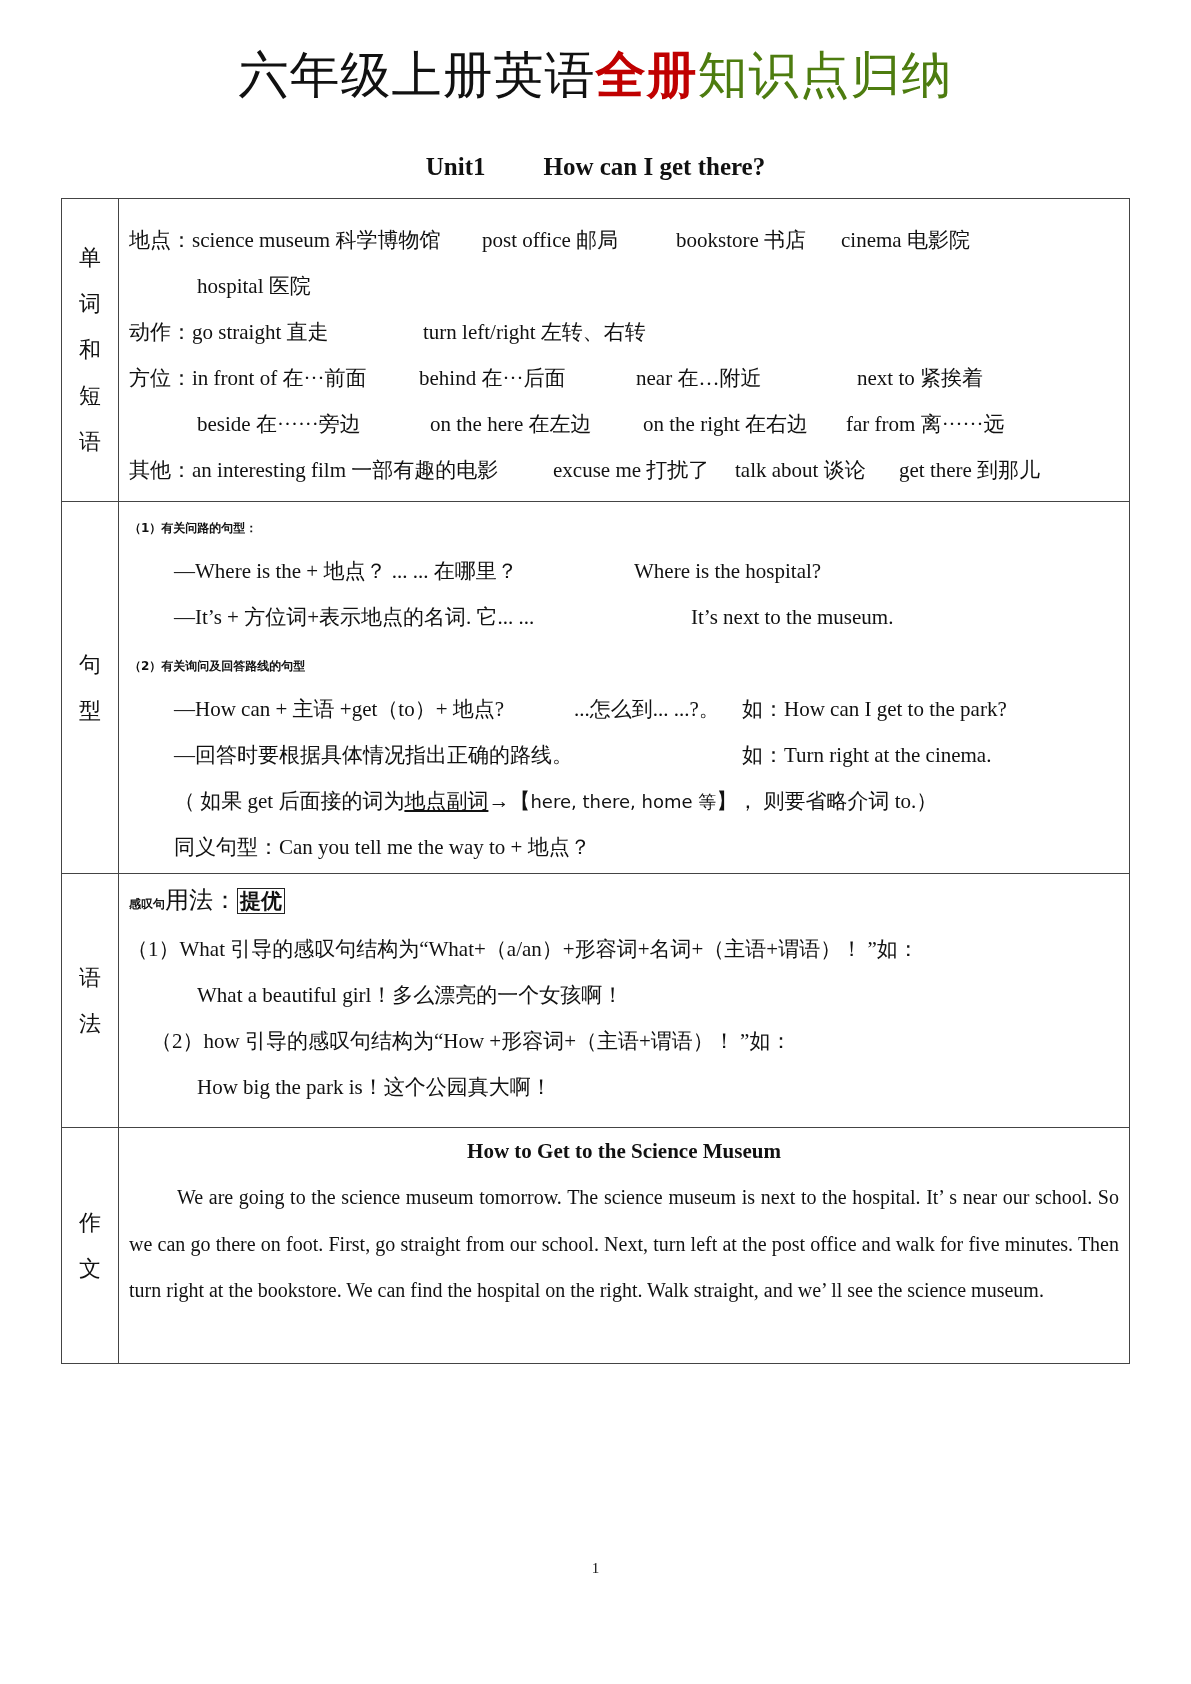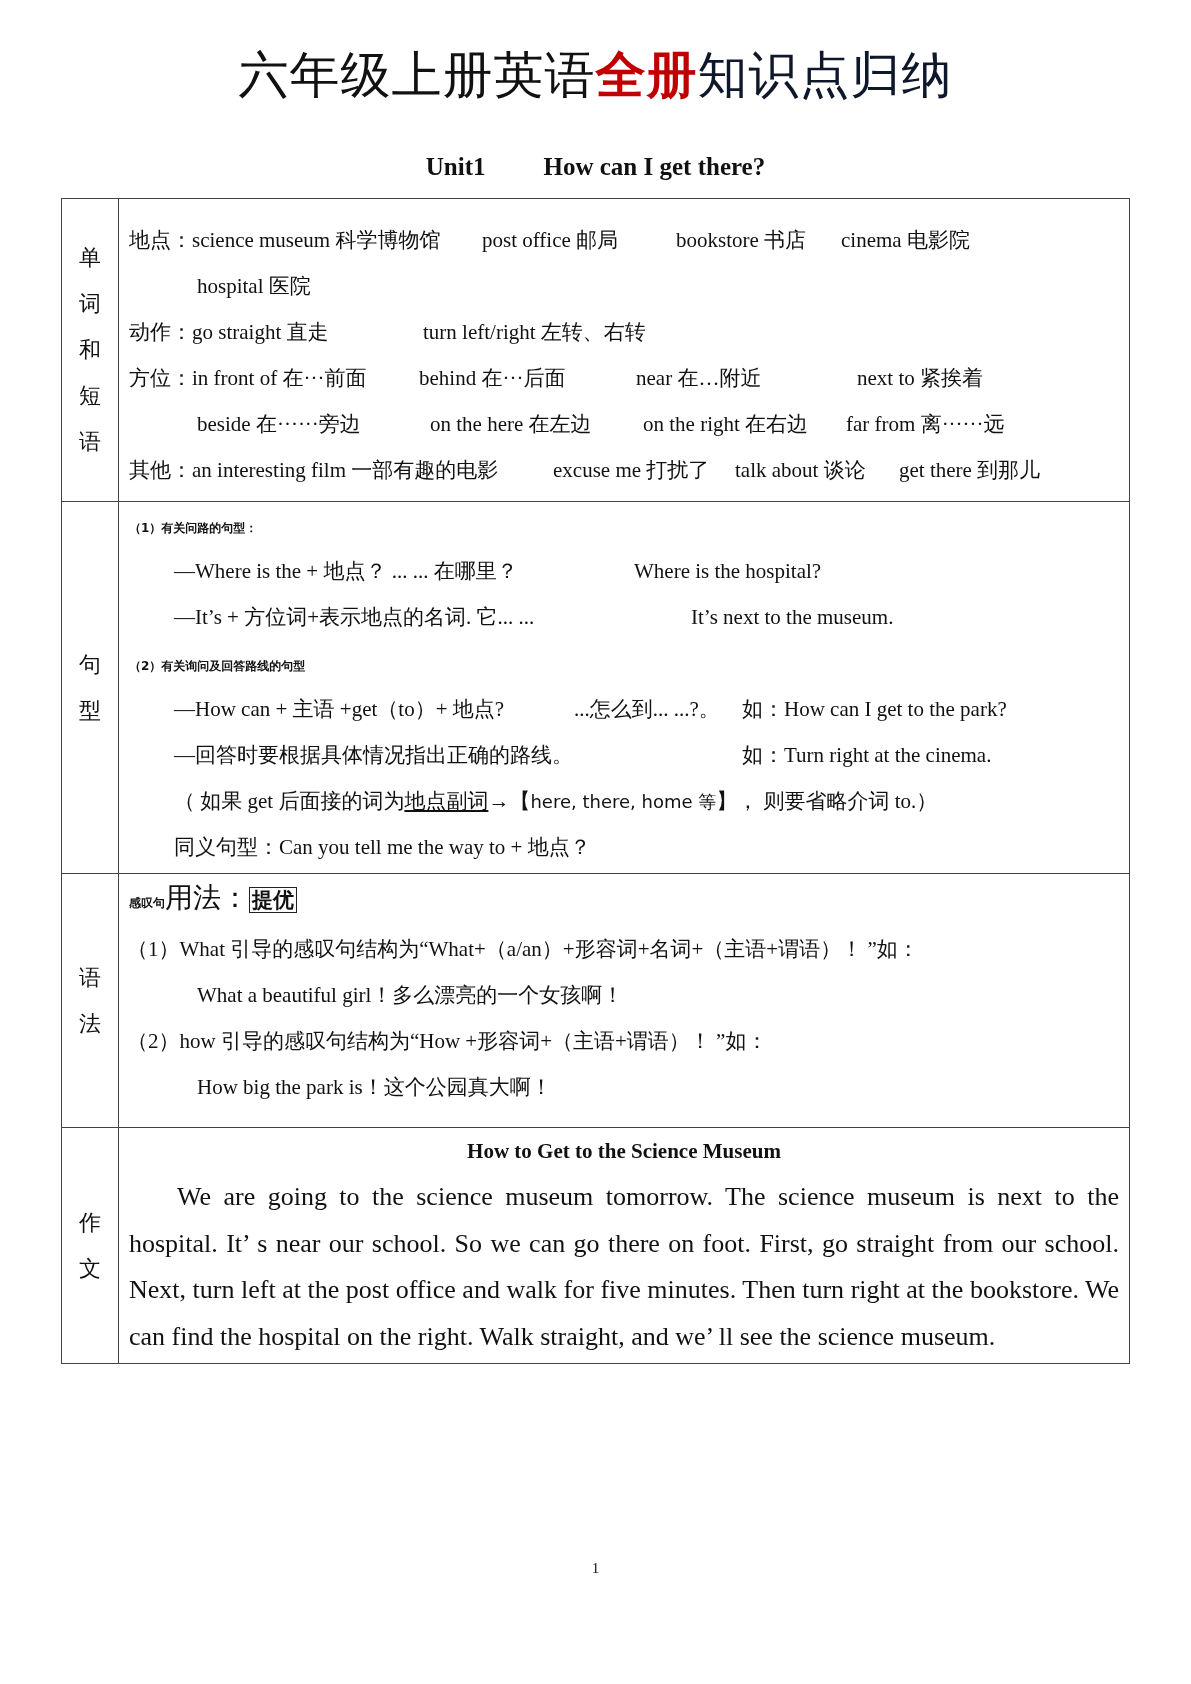--- a/index.html
+++ b/index.html
@@ -8,21 +8,21 @@
     font-family: "Liberation Serif", "DejaVu Serif", serif;
     color: #111111;
   }
   .doc-title {
     position: absolute; left: 0; width: 1191px; top: 42px;
     text-align: center; font-size: 50px; line-height: 66px; letter-spacing: 1px;
     font-family: "DejaVu Sans", "Liberation Sans", sans-serif;
   }
   .doc-title .t-black { color: #111111; }
   .doc-title .t-red-bold { color: #c00000; font-weight: bold; margin-top: 25px; }
-  .doc-title .t-red { color: #0f172a; }
+  .doc-title .t-red { color: #4d7c0f; }
   .unit-heading {
     position: absolute; top: 150px; left: 0; width: 1191px; text-align: center;
     font-size: 25px; font-weight: bold; line-height: 34px;
   }
   .unit-heading .gap { display: inline-block; width: 58px; }
 
   table.knowledge {
     position: absolute; left: 61px; top: 198px; width: 1069px;
     border-collapse: collapse; table-layout: fixed;
   }
@@ -33,21 +33,21 @@
   }
   td.label-cell span { display: block; }
   td.content-cell { font-size: 21px; }
   .line { position: relative; height: 46px; line-height: 46px; white-space: nowrap; }
   .line span.seg { position: absolute; top: 0; }
   .bold-head { font-weight: bold; font-family: "DejaVu Sans", sans-serif; font-size: 12px; }
   .boxed { border: 1.5px solid #222; padding: 0 2px; font-weight: bold; font-family: "DejaVu Sans", sans-serif; }
   .sans-small { font-family: "DejaVu Sans", sans-serif; font-size: 18px; }
   .underline { text-decoration: underline; }
   .essay-title { text-align: center; font-weight: bold; font-size: 21px; height: 46px; line-height: 46px; }
-  .essay-body { font-size: 26px; line-height: 46.5px; text-align: justify; padding: 0 10px 0 10px; text-indent: 48px; }
+  .essay-body { font-size: 20px; line-height: 46.5px; text-align: justify; padding: 0 10px 0 10px; text-indent: 48px; }
   .page-number { position: absolute; top: 1560px; left: 0; width: 1191px; text-align: center; font-size: 15px; }
 </style>
 </head>
 <body>
 
 <div class="doc-title">
   <span class="t-black">六年级上册英语</span><span class="t-red-bold">全册</span><span class="t-red">知识点归纳</span>
 </div>
 
 <div class="unit-heading">
@@ -138,25 +138,25 @@
     </td>
   </tr>
 
   <tr style="height:254px;">
     <td class="label-cell">
       <span>语</span>
       <span>法</span>
     </td>
     <td class="content-cell">
       <div class="line" style="padding-left:10px; height:52px; line-height:52px;">
-        <span class="bold-head">感叹句</span><span style="font-family:Liberation Mono, monospace;font-size:28px;">用法：</span><span class="boxed">提优</span>
+        <span class="bold-head">感叹句</span><span style="font-family:Liberation Sans, sans-serif;font-size:24px;">用法：</span><span class="boxed">提优</span>
       </div>
       <div class="line" style="padding-left:8px;"><span>（1）What  引导的感叹句结构为“What+（a/an）+形容词+名词+（主语+谓语）！ ”如：</span></div>
       <div class="line" style="padding-left:78px;"><span>What a beautiful girl！多么漂亮的一个女孩啊！</span></div>
-      <div class="line" style="padding-left:8px;"><span>（2）how 引导的感叹句结构为“How +形容词+（主语+谓语）！ ”如：</span></div>
+      <div class="line" style="padding-left:8px;margin-left:24px;"><span>（2）how 引导的感叹句结构为“How +形容词+（主语+谓语）！ ”如：</span></div>
       <div class="line" style="padding-left:78px;"><span>How big the park is！这个公园真大啊！</span></div>
     </td>
   </tr>
 
   <tr style="height:236px;">
     <td class="label-cell">
       <span>作</span>
       <span>文</span>
     </td>
     <td class="content-cell">

